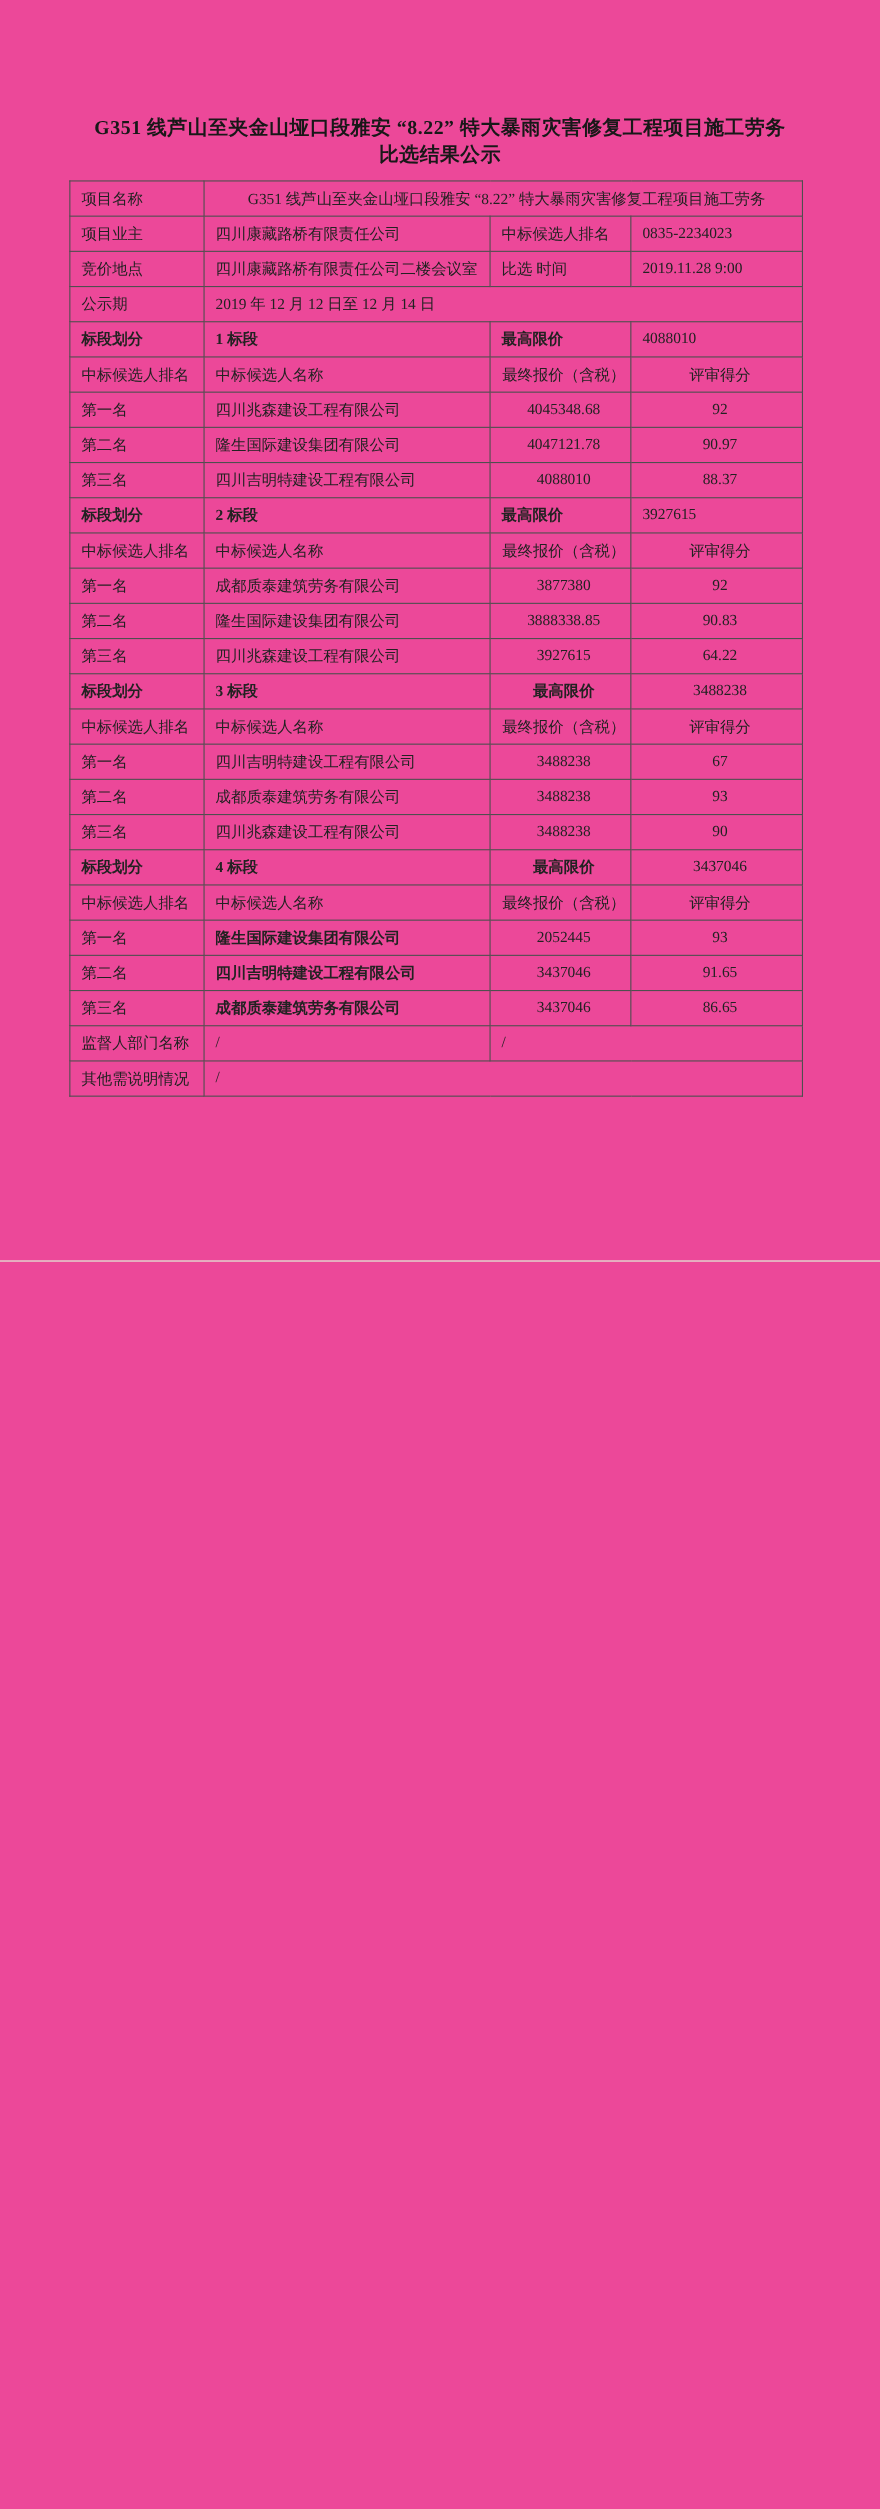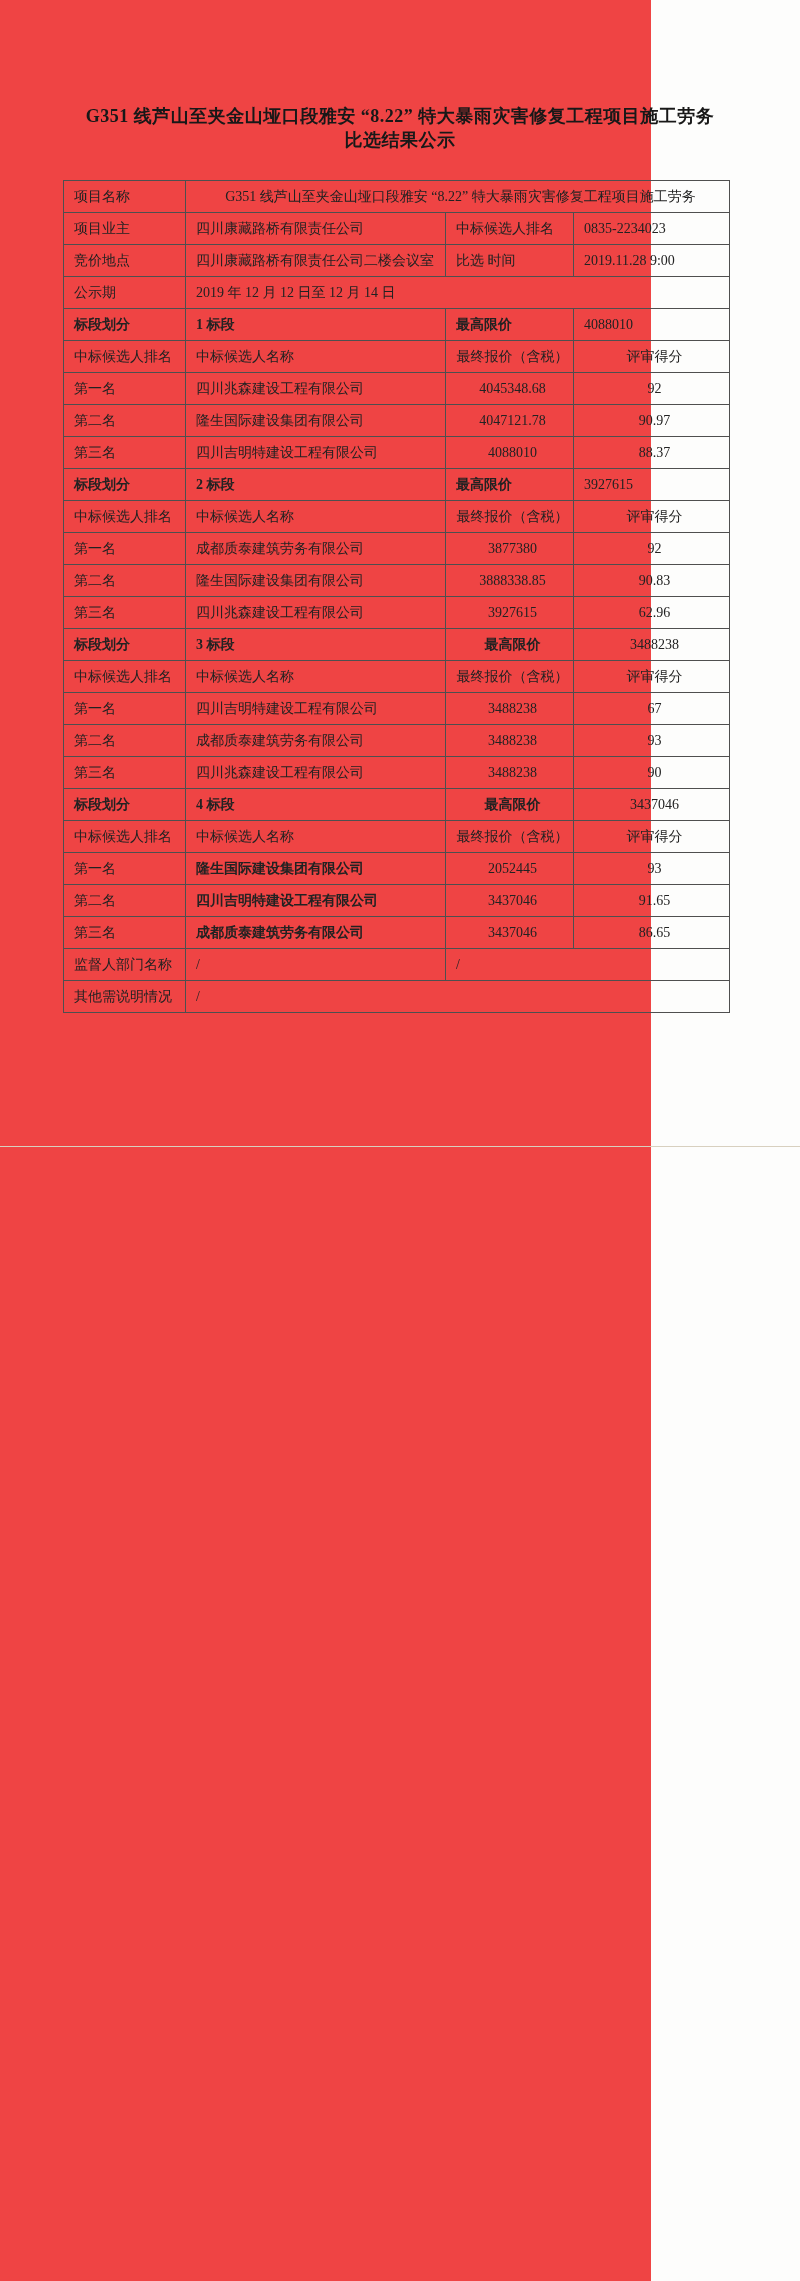--- a/index.html
+++ b/index.html
@@ -1,32 +1,32 @@
 <!DOCTYPE html>
 <html><head>
 <meta charset="utf-8">
 <style>
   html,body{margin:0;padding:0;}
   body{
     width:800px;height:2281px;position:relative;background:#fdfdfc;
     font-family:"Liberation Serif","DejaVu Serif",serif;color:#1e1e1e;
     -webkit-font-smoothing:antialiased;overflow:hidden;
   }
-  .page{position:absolute;left:0;width:651px;background:#ef4444;}
+  .page{position:absolute;left:0;width:800px;background:#ec4899;}
   #page1{top:0;height:1146px;}
   #page2{top:1147px;height:1134px;}
   .page-divider{position:absolute;left:0;top:1146px;width:800px;height:1px;background:#d8d0bf;}
 
   .title{position:absolute;left:0;width:800px;text-align:center;font-weight:bold;
          font-size:18px;letter-spacing:.5px;color:#181818;}
   #title1{top:104px;}
   #title2{top:128px;}
 
   table.doc{border-collapse:collapse;table-layout:fixed;position:absolute;
-            background:transparent;margin-top:16px;}
+            background:transparent;}
   table.doc td{border:1px solid #4f4f4f;font-size:14px;color:#222;
                padding:2px 4px 2px 10px;overflow:hidden;white-space:nowrap;
                height:27px;vertical-align:middle;}
   #results-table{left:63px;top:164px;width:666px;}
   #results-table col.c1{width:122px;}
   #results-table col.c2{width:260px;}
   #results-table col.c3{width:128px;}
   #results-table col.c4{width:156px;}
   td.c{text-align:center;padding:2px 2px;}
   td.b{font-weight:bold;}
@@ -118,21 +118,21 @@
         <tr>
           <td>第二名</td>
           <td>隆生国际建设集团有限公司</td>
           <td class="c">3888338.85</td>
           <td class="c">90.83</td>
         </tr>
         <tr>
           <td>第三名</td>
           <td>四川兆森建设工程有限公司</td>
           <td class="c">3927615</td>
-          <td class="c">62.96</td>
+          <td class="c">64.22</td>
         </tr>
         <tr>
           <td class="b">标段划分</td>
           <td class="b">3 标段</td>
           <td class="b c">最高限价</td>
           <td class="c">3488238</td>
         </tr>
         <tr>
           <td>中标候选人排名</td>
           <td>中标候选人名称</td>

